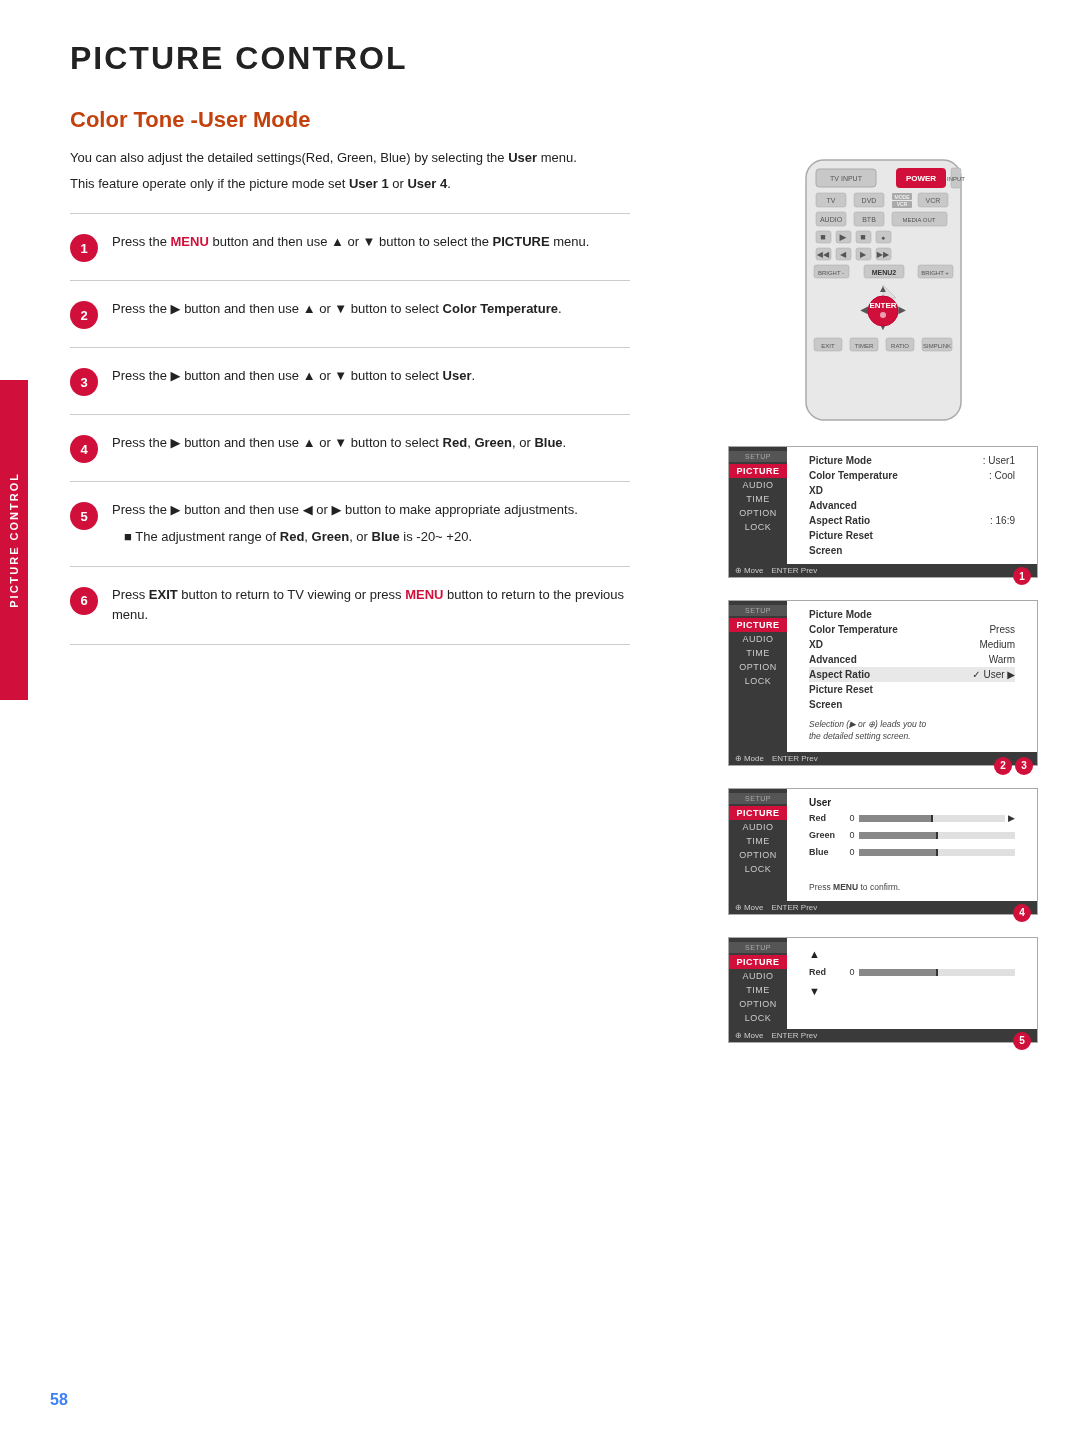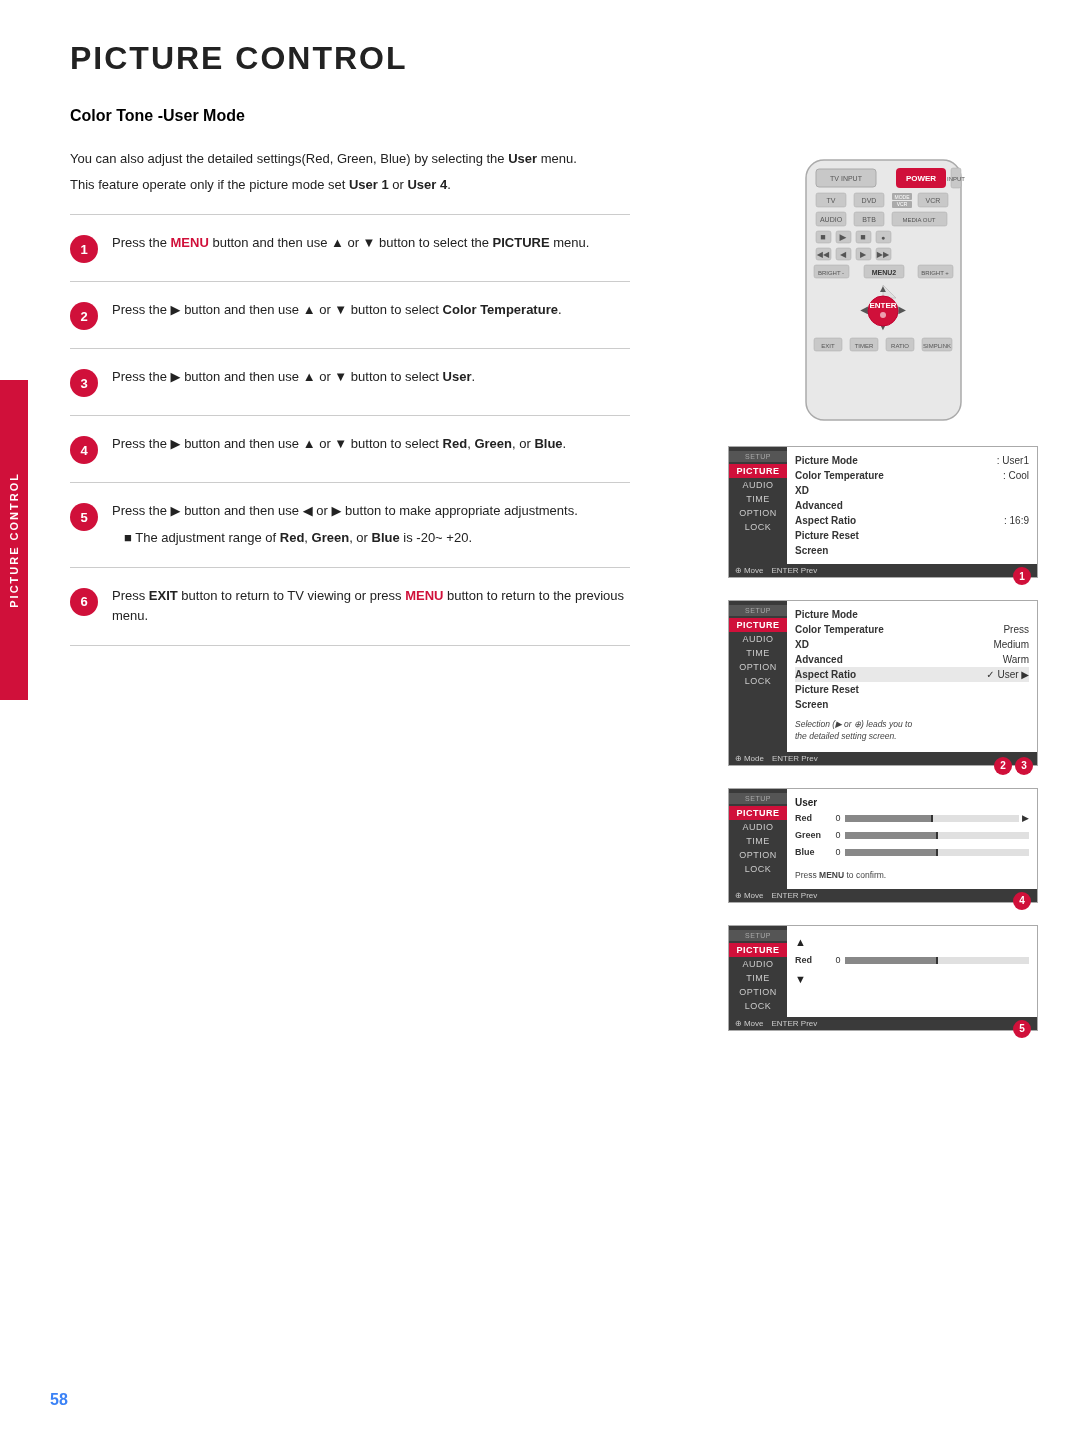--- a/index.html
+++ b/index.html
@@ -45,24 +45,24 @@
       font-size: 32px;
       font-weight: 900;
       letter-spacing: 2px;
       color: #222;
       margin-bottom: 30px;
       text-transform: uppercase;
     }
 
     
     .section-title {
-      font-size: 16px;
-      font-weight: bold;
-      color: #000000;
-      margin-bottom: 24px;
+      font-size: 22px;
+      font-weight: bold;
+      color: #c2410c;
+      margin-bottom: 15px;
     }
 
     
     .intro-text {
       font-size: 13px;
       margin-bottom: 6px;
       line-height: 1.5;
     }
     .intro-text b { font-weight: bold; }
 
@@ -159,21 +159,21 @@
       font-weight: bold;
     }
     .tv-sidebar .menu-top {
       background: #555;
       padding: 3px 4px;
       margin-bottom: 2px;
     }
 
     .tv-content {
       flex: 1;
-      padding: 6px 8px;
+      padding: 6px 22px;
       background: #fff;
     }
 
     .tv-content .tv-row {
       display: flex;
       justify-content: space-between;
       padding: 2px 0;
       font-size: 10px;
       border-bottom: none;
     }
@@ -592,21 +592,21 @@
         </div>
 
         <div class="bar-row" style="margin-top:4px;">
           <span class="bar-label">Blue</span>
           <span class="bar-value">0</span>
           <div class="bar-track">
             <div class="bar-fill" style="width:50%;left:0;background:#888;"></div>
             <div class="bar-center-line"></div>
           </div>
         </div>
-        <div class="confirm-note" style="margin-top:8px;">Press <b>MENU</b> to confirm.</div>
+        <div class="confirm-note" style="margin-top:20px;">Press <b>MENU</b> to confirm.</div>
       </div>
     </div>
     <div class="tv-bottom-bar">
       <span>⊕ Move</span>
         <span>ENTER Prev</span>
     </div>
     <div class="screen-number">4</div>
   </div>
 
   <div class="tv-screen" style="position: relative;">

